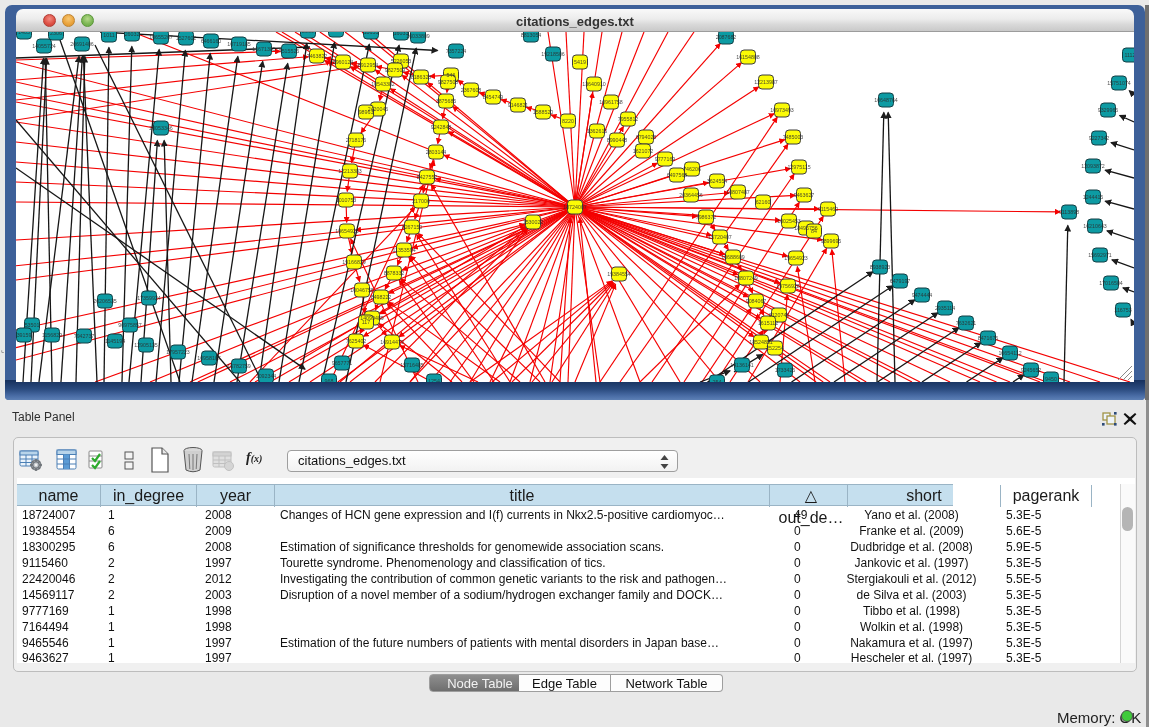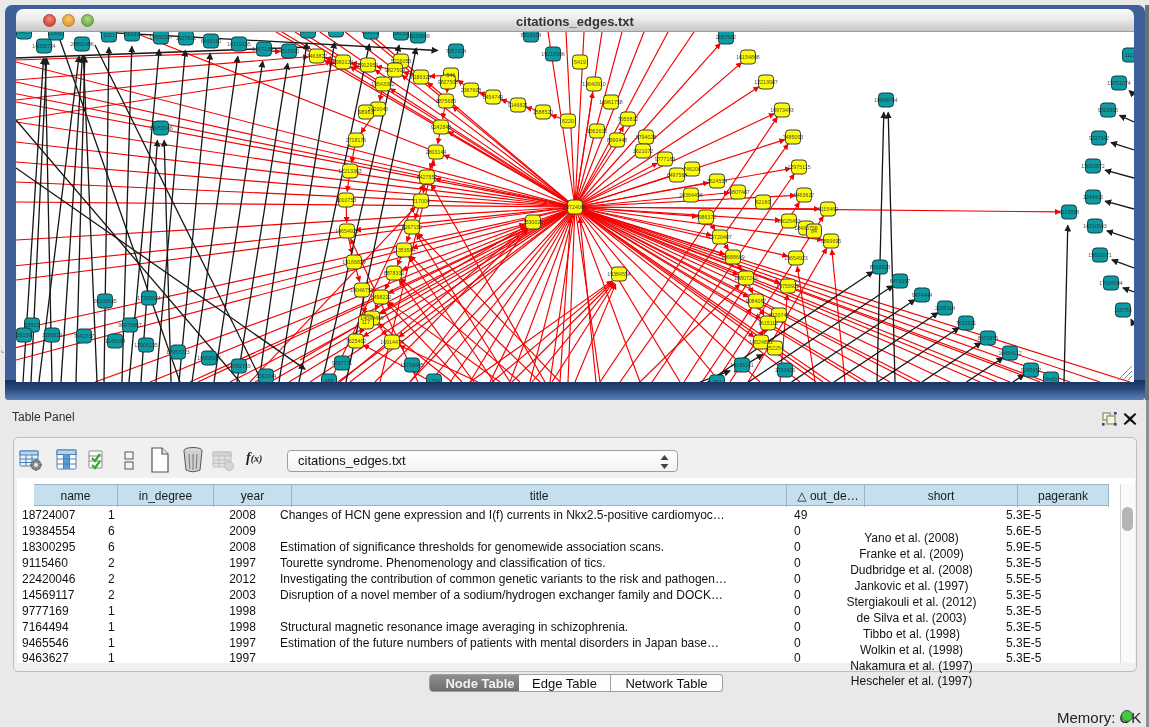--- a/index.html
+++ b/index.html
@@ -11,32 +11,32 @@
 .tl { position:absolute; top:5px; width:13px; height:13px; border-radius:50%; }
 #title { position:absolute; top:5px; left:0; width:100%; text-align:center; font-size:13px; font-weight:bold; color:#333; }
 #rightstrip1 { left:1145px; top:5px; width:4px; height:395px; background:#6f6f6f; }
 #rightstrip2 { left:1146px; top:400px; width:3px; height:327px; background:#8f8f8f; }
 
 #tp-title { left:12px; top:410px; font-size:12px; color:#2f2f2f; }
 #panel { left:13px; top:437px; width:1124px; height:235px; background:#f0f0f0; border:1px solid #bdbdbd; border-radius:5px; }
 .tbi { position:absolute; }
 #combo { left:287px; top:450px; width:391px; height:22px; background:linear-gradient(180deg,#ffffff,#f2f2f2); border:1px solid #9e9e9e; border-radius:4px; font-size:13px; color:#111; line-height:20px; padding-left:10px; }
 #tablebg { left:17px; top:478px; width:1118px; height:185px; background:#fff; }
-#thead { left:34px; top:484px; width:1075px; height:22px; background:#c5dfee; border-top:1px solid #9ab4c5; border-bottom:1px solid #9ab4c5; font-size:12px; color:#1a1a1a; }
+#thead { left:17px; top:484px; width:936px; height:22px; background:#c5dfee; border-top:1px solid #9ab4c5; border-bottom:1px solid #9ab4c5; font-size:16px; color:#1a1a1a; }
 .th { position:absolute; top:0; height:22px; line-height:22px; text-align:center; border-right:1px solid #9ab4c5; }
 .tr { position:absolute; left:17px; width:1118px; height:16px; font-size:12px; color:#111; }
 .c { position:absolute; top:0; height:16px; line-height:15px; white-space:nowrap; overflow:hidden; }
-.c0 { left:5px; width:80px; } .c1 { left:91px; width:90px; } .c2 { left:188px; width:75px;text-align:center; }
-.c3 { left:263px; width:495px; } .c4 { left:777px; width:75px; } .c5 { left:818px; width:153px; text-align:center;margin-top:23px; }
+.c0 { left:5px; width:80px; } .c1 { left:91px; width:90px; } .c2 { left:188px; width:75px; }
+.c3 { left:263px; width:495px; } .c4 { left:777px; width:75px; } .c5 { left:818px; width:153px; text-align:center; }
 .c6 { left:989px; width:95px; }
 #vscroll { left:1120px; top:484px; width:15px; height:179px; background:#fafafa; border-left:1px solid #d5d5d5; }
 #vthumb { left:1122px; top:507px; width:11px; height:24px; background:#b5b5b5; border-radius:6px; }
 
 .tab { position:absolute; top:674px; height:18px; line-height:17px; font-size:13px; text-align:center; border:1px solid #9e9e9e; }
-#tab1 { left:429px; width:102px; background:linear-gradient(180deg,#8f8f8f,#6e6e6e); color:#f2f2f2; border-radius:4px 0 0 4px;font-weight:bold; }
+#tab1 { left:429px; width:102px; background:linear-gradient(180deg,#8f8f8f,#6e6e6e); color:#f2f2f2; border-radius:4px 0 0 4px; }
 #tab2 { left:519px; width:92px; background:#fdfdfd; color:#111; border-left:none; }
 #tab3 { left:611px; width:112px; background:#fdfdfd; color:#111; border-left:none; border-radius:0 4px 4px 0; }
 #mem { left:1057px; top:709px; font-size:15px; color:#222; }
 #memdot { left:1121px; top:710px; width:12px; height:12px; border-radius:50%; background:#3fca3a; border:1px solid #4a4a4a; }
 #fdicon, #xicon { position:absolute; top:412px; }
 </style></head>
 <body>
 <div class="abs" id="frame"></div>
 <div class="abs" id="frame-bottom"></div>
 <div class="abs" id="titlebar">
@@ -745,21 +745,20 @@
     <div class="c c1">1</div>
     <div class="c c2">1998</div>
     <div class="c c4">0</div>
     <div class="c c5">Tibbo et al. (1998)</div>
     <div class="c c6">5.3E-5</div>
   </div>
 <div class="tr" style="top:619.6px">
     <div class="c c0">7164494</div>
     <div class="c c1">1</div>
     <div class="c c2">1998</div>
-    <div class="c c3">Structural magnetic resonance image averaging in schizophrenia.</div>
     <div class="c c4">0</div>
     <div class="c c5">Wolkin et al. (1998)</div>
     <div class="c c6">5.3E-5</div>
   </div>
 <div class="tr" style="top:635.5px">
     <div class="c c0">9465546</div>
     <div class="c c1">1</div>
     <div class="c c2">1997</div>
     <div class="c c3">Estimation of the future numbers of patients with mental disorders in Japan base…</div>
     <div class="c c4">0</div>

